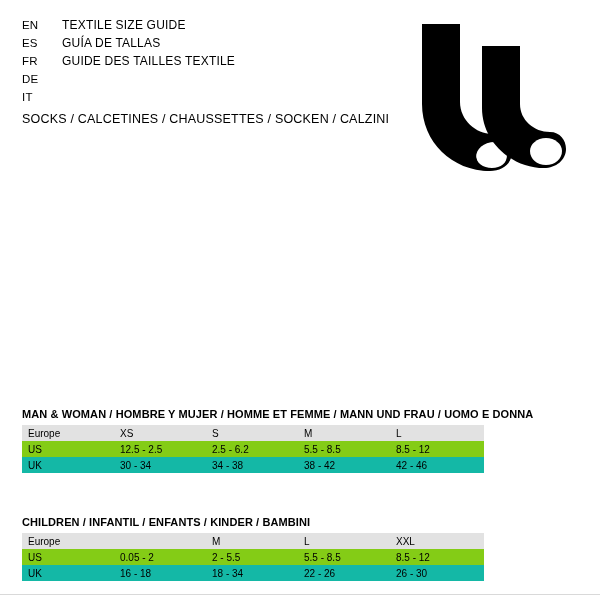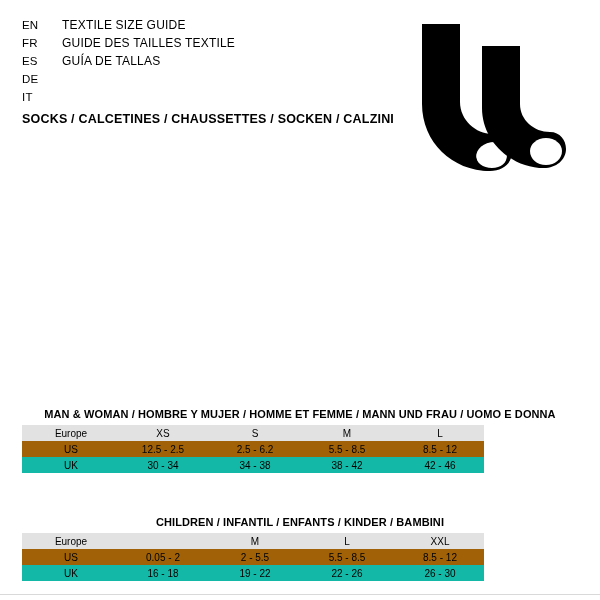--- a/index.html
+++ b/index.html
@@ -38,39 +38,38 @@
   .lang-text {
     font-size: 12px;
     letter-spacing: 0.2px;
   }
 
   .product-title {
     position: absolute;
     left: 22px;
     top: 112px;
     font-size: 12.5px;
-    font-weight: bold;
+    font-weight: normal;
     letter-spacing: 0.2px;
   }
 
   
   .sock-art {
     position: absolute;
     left: 408px;
     top: 16px;
     width: 160px;
     height: 160px;
   }
 
   
   .table-block {
     position: absolute;
     left: 22px;
     width: 556px;
-    text-align: center;
   }
   #adult-block { top: 408px; }
   #kids-block { top: 516px; }
 
   .table-caption {
     font-size: 11px;
     font-weight: bold;
     letter-spacing: 0.1px;
     margin-bottom: 5px;
   }
@@ -85,21 +84,21 @@
     font-size: 10px;
     padding: 0 0 0 6px;
     vertical-align: middle;
     border: 0;
     white-space: nowrap;
   }
   table.size-table tr.head-row td {
     background: #e2e2e2;
   }
   table.size-table tr.odd-row td {
-    background: #a16207;
+    background: #84cc16;
   }
   table.size-table tr.even-row td {
     background: #14b8a6;
   }
   table.size-table td.c0 { width: 92px; }
   table.size-table td.c1 { width: 92px; }
   table.size-table td.c2 { width: 92px; }
   table.size-table td.c3 { width: 92px; }
   table.size-table td.c4 { width: 94px; }
 
@@ -117,26 +116,26 @@
 </style>
 </head>
 <body>
 
 <div class="lang-block">
   <div class="lang-row">
     <span class="lang-code">EN</span>
     <span class="lang-text">TEXTILE SIZE GUIDE</span>
   </div>
   <div class="lang-row">
+    <span class="lang-code">ES</span>
+    <span class="lang-text">GUÍA DE TALLAS</span>
+  </div>
+  <div class="lang-row">
     <span class="lang-code">FR</span>
     <span class="lang-text">GUIDE DES TAILLES TEXTILE</span>
-  </div>
-  <div class="lang-row">
-    <span class="lang-code">ES</span>
-    <span class="lang-text">GUÍA DE TALLAS</span>
   </div>
   <div class="lang-row">
     <span class="lang-code">DE</span>
   </div>
   <div class="lang-row">
     <span class="lang-code">IT</span>
   </div>
 </div>
 
 <div class="product-title">SOCKS / CALCETINES / CHAUSSETTES / SOCKEN / CALZINI</div>
@@ -210,21 +209,21 @@
     <tr class="odd-row">
       <td class="c0 col-label">US</td>
       <td class="c1">0.05 - 2</td>
       <td class="c2">2 - 5.5</td>
       <td class="c3">5.5 - 8.5</td>
       <td class="c4">8.5 - 12</td>
     </tr>
     <tr class="even-row">
       <td class="c0 col-label">UK</td>
       <td class="c1">16 - 18</td>
-      <td class="c2">19 - 22</td>
+      <td class="c2">18 - 34</td>
       <td class="c3">22 - 26</td>
       <td class="c4">26 - 30</td>
     </tr>
   </tbody>
     </table>
 </div>
 
 <div class="bottom-rule"></div>
 
 </body></html>

